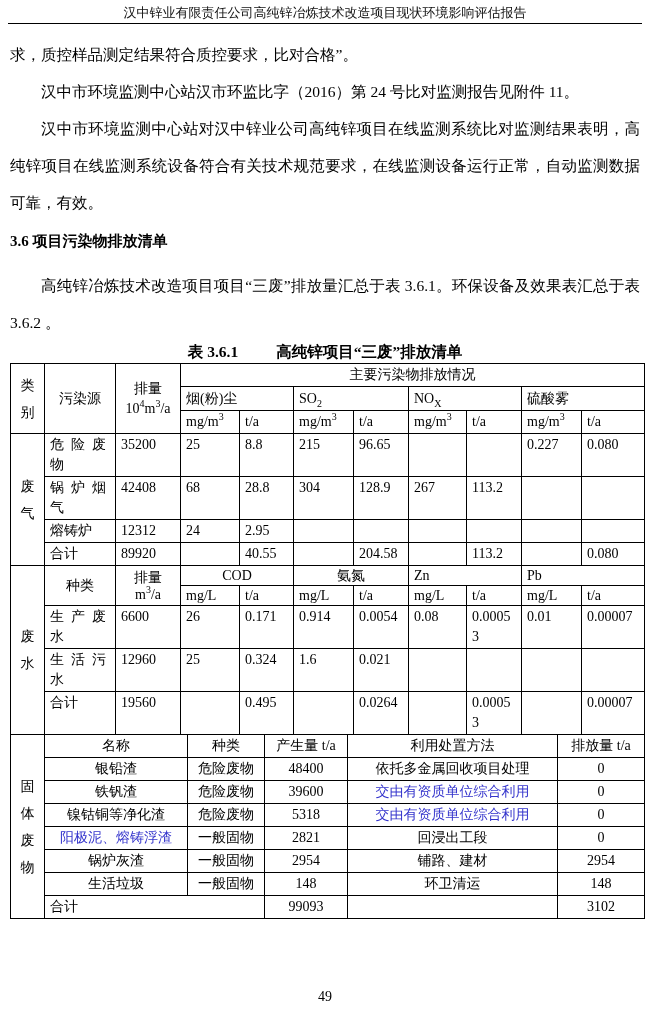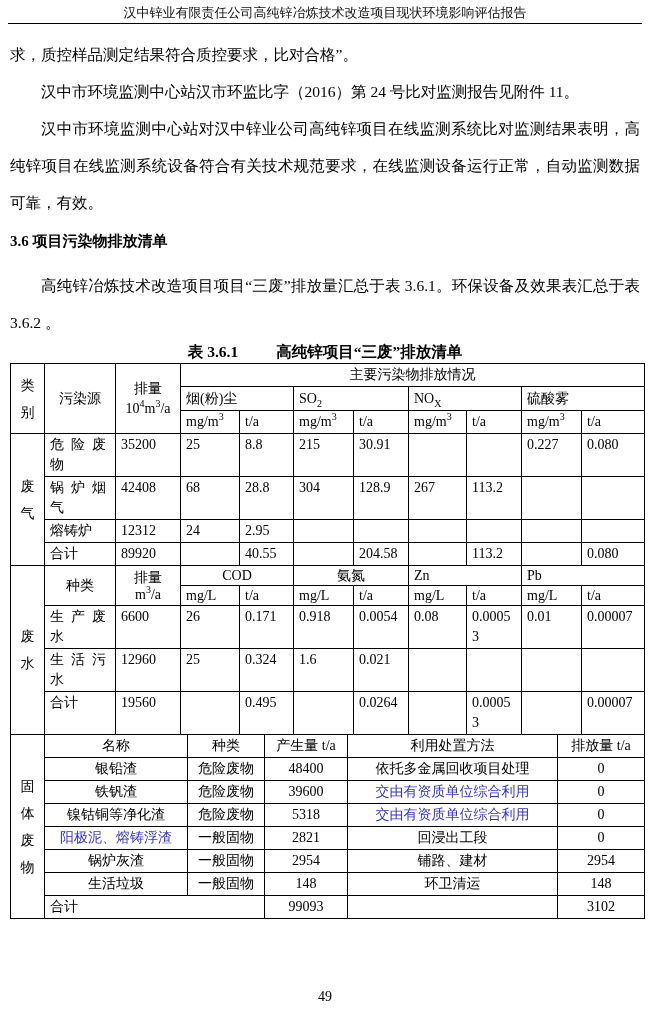--- a/index.html
+++ b/index.html
@@ -115,21 +115,21 @@
 
       <tr class="row1 data">
         <td class="vlabel" rowspan="4">
               <div>废气</div>
             </td>
         <td class="tj">危险废物</td>
         <td class="tl">35200</td>
         <td class="tl">25</td>
         <td class="tl">8.8</td>
         <td class="tl">215</td>
-        <td class="tl">30.91</td>
+        <td class="tl">96.65</td>
         <td class="tl"></td>
         <td class="tl"></td>
         <td class="tl">0.227</td>
         <td class="tl">0.080</td>
       </tr>
       <tr class="row1 data">
         <td class="tj">锅炉烟气</td>
         <td class="tl">42408</td>
         <td class="tl">68</td>
         <td class="tl">28.8</td>
@@ -188,21 +188,21 @@
         <td class="tl">t/a</td>
         <td class="tl">mg/L</td>
         <td class="tl">t/a</td>
       </tr>
 
       <tr class="row1 data">
         <td class="tj">生产废水</td>
         <td class="tl">6600</td>
         <td class="tl">26</td>
         <td class="tl">0.171</td>
-        <td class="tl">0.918</td>
+        <td class="tl">0.914</td>
         <td class="tl">0.0054</td>
         <td class="tl">0.08</td>
         <td class="tl">0.00053</td>
         <td class="tl">0.01</td>
         <td class="tl">0.00007</td>
       </tr>
       <tr class="row1b data">
         <td class="tj">生活污水</td>
         <td class="tl">12960</td>
         <td class="tl">25</td>

